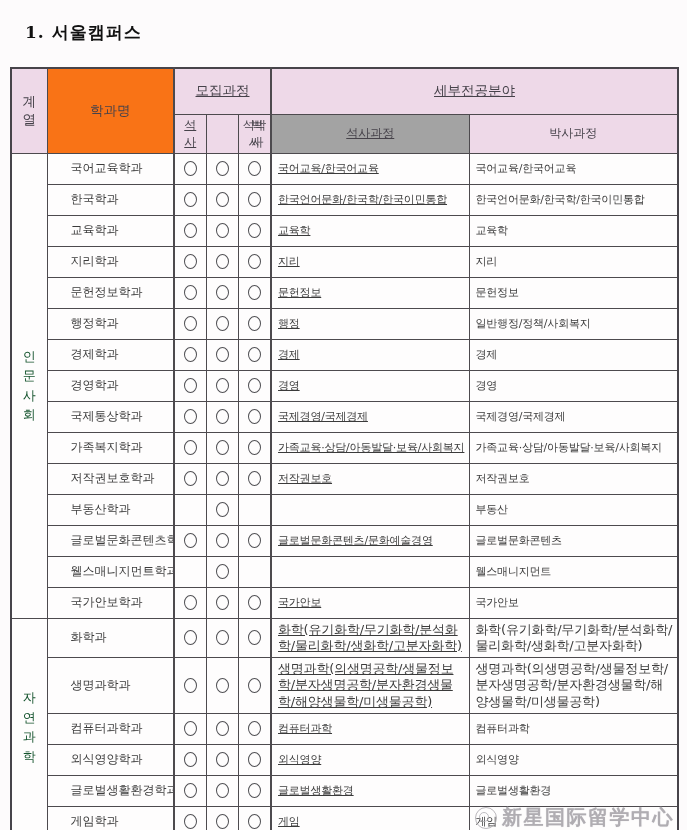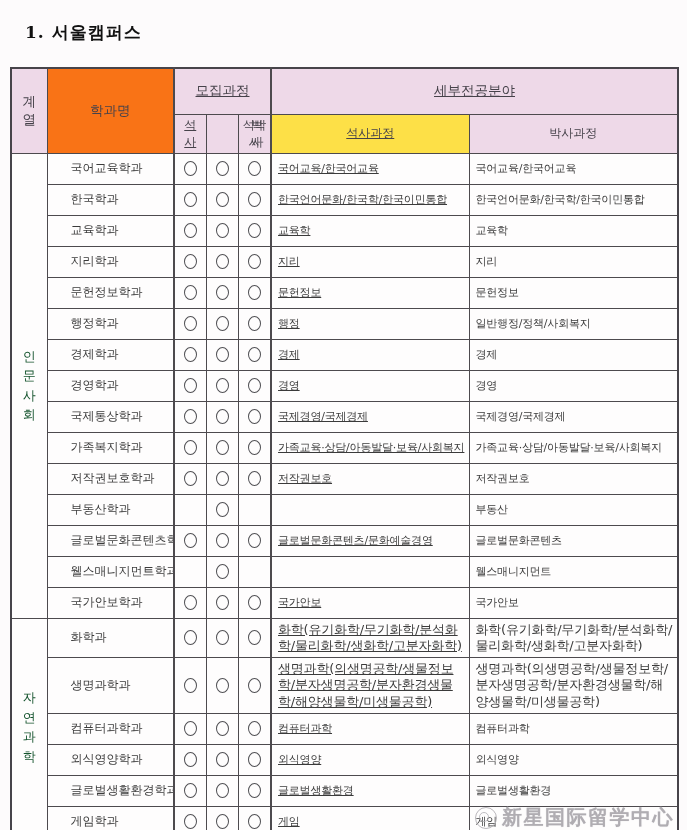--- a/index.html
+++ b/index.html
@@ -101,21 +101,21 @@
         <tr class="h1">
           <th rowspan="2" style="background: rgb(238, 217, 232);">계열</th>
           <th rowspan="2" style="background: #f97316;">학과명</th>
           <th colspan="3" class="thickL" style="background: rgb(238, 217, 232);">모집과정</th>
           <th colspan="2" class="thickL" style="background: rgb(238, 217, 232);">세부전공분야</th>
         </tr>
         <tr class="h2" id="subhead">
             <th class="thickL" style="background: rgb(238, 217, 232);">석사</th>
             <th style="background: rgb(238, 217, 232); padding-left: 45px;">박사</th>
             <th class="sub-md" style="background: rgb(238, 217, 232);">석박사</th>
-            <th class="thickL" style="background: #fde047;">석사과정</th>
+            <th class="thickL" style="background: #a3a3a3;">석사과정</th>
             <th style="background: rgb(238, 217, 232);">박사과정</th>
           </tr>
       </thead>
       <tbody id="tbody">
           <tr>
             <td rowspan="15" class="cat">인문사회</td>
             <td class="dept">국어교육학과</td>
             <td class="mark thickL"><span class="circle"></span></td>
             <td class="mark"><span class="circle"></span></td>
             <td class="mark"><span class="circle"></span></td>

